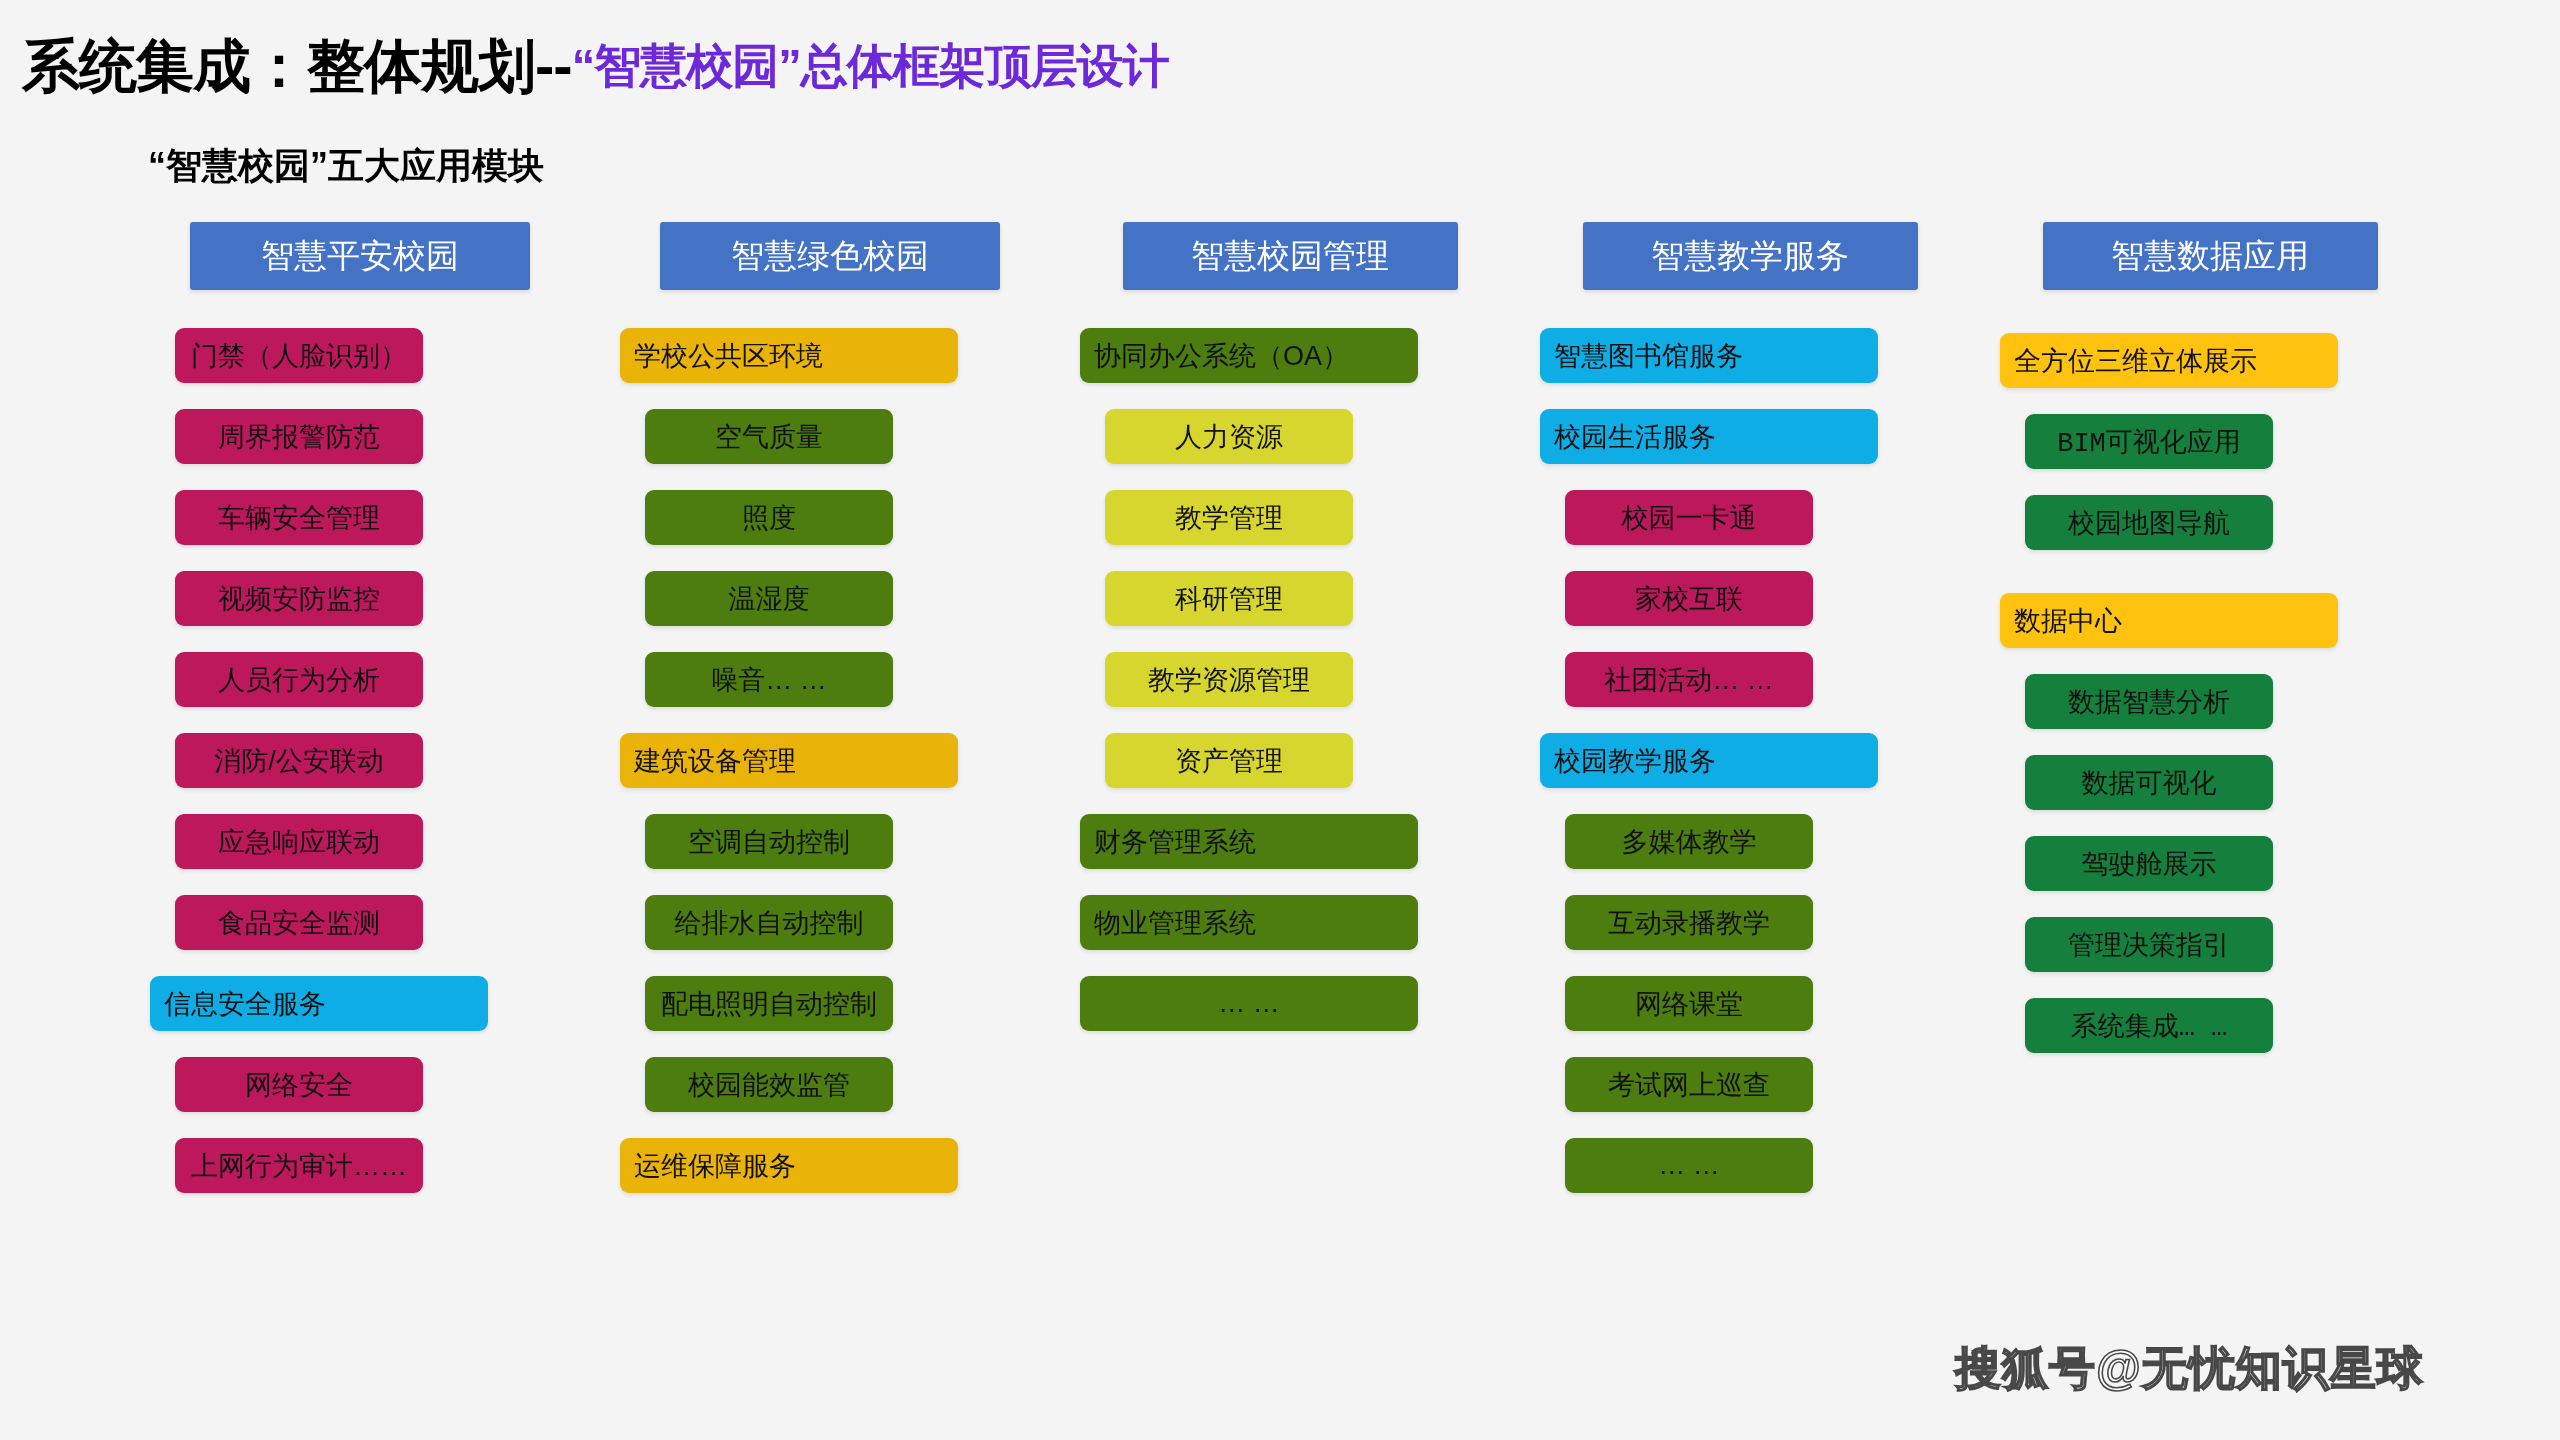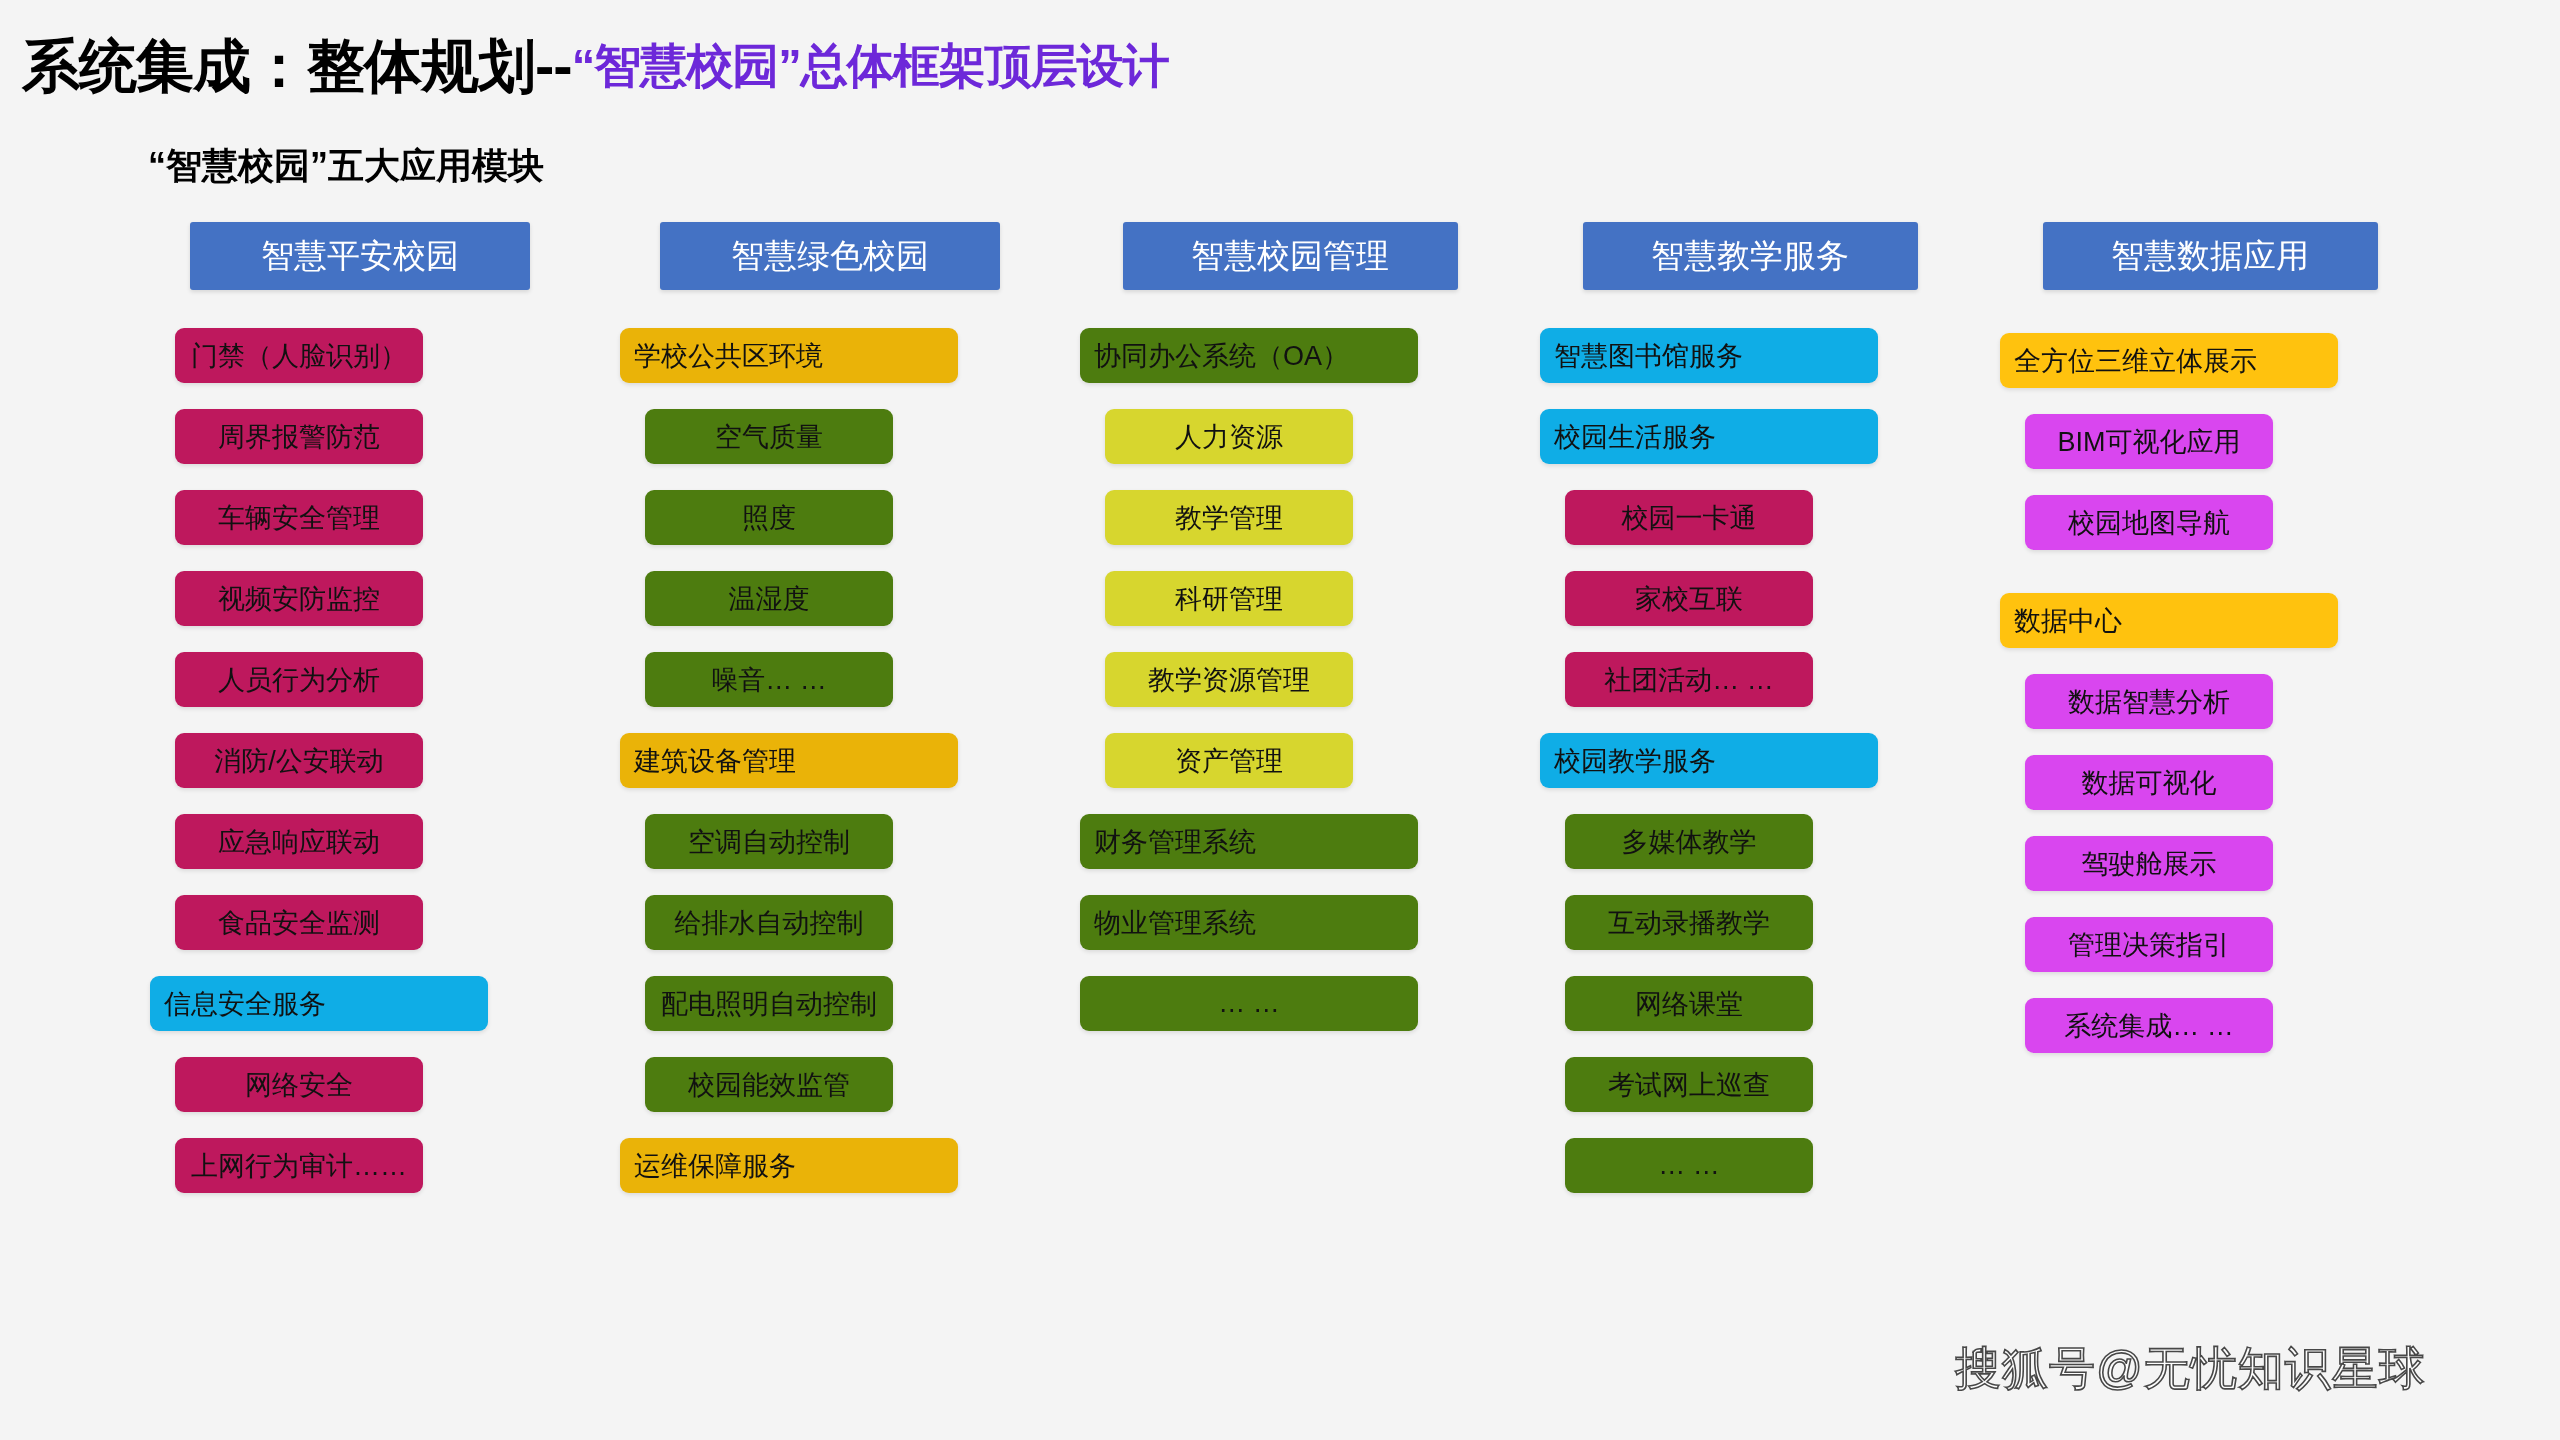--- a/index.html
+++ b/index.html
@@ -104,29 +104,29 @@
     justify-content: center;
   }
 
   
   .sw-blue-bright { background: #0FADE6; }
   .sw-blue-muted  { background: #be185d; }
   .sw-green-dark  { background: #eab308; }
   .sw-green-light { background: #4d7c0f; }
   .sw-olive       { background: #D7D62E; }
   .sw-amber       { background: #FFC20E; margin-top: 43px; }
-  .sw-amber-light { background: #d946ef; }
+  .sw-amber-light { background: #15803d; font-family: Liberation Mono, monospace; }
 
   
   #watermark {
     position: absolute;
     left: 1955px;
     top: 1338px;
     font-size: 46px;
-    font-weight: normal;
+    font-weight: bold;
     white-space: nowrap;
     color: rgba(255,255,255,0.55);
     -webkit-text-stroke: 1.6px rgba(40,40,40,0.85);
     letter-spacing: 1px;
     text-shadow: 1px 1px 0 rgba(255,255,255,0.6);
   }
 </style>
 </head>
 <body>
 

